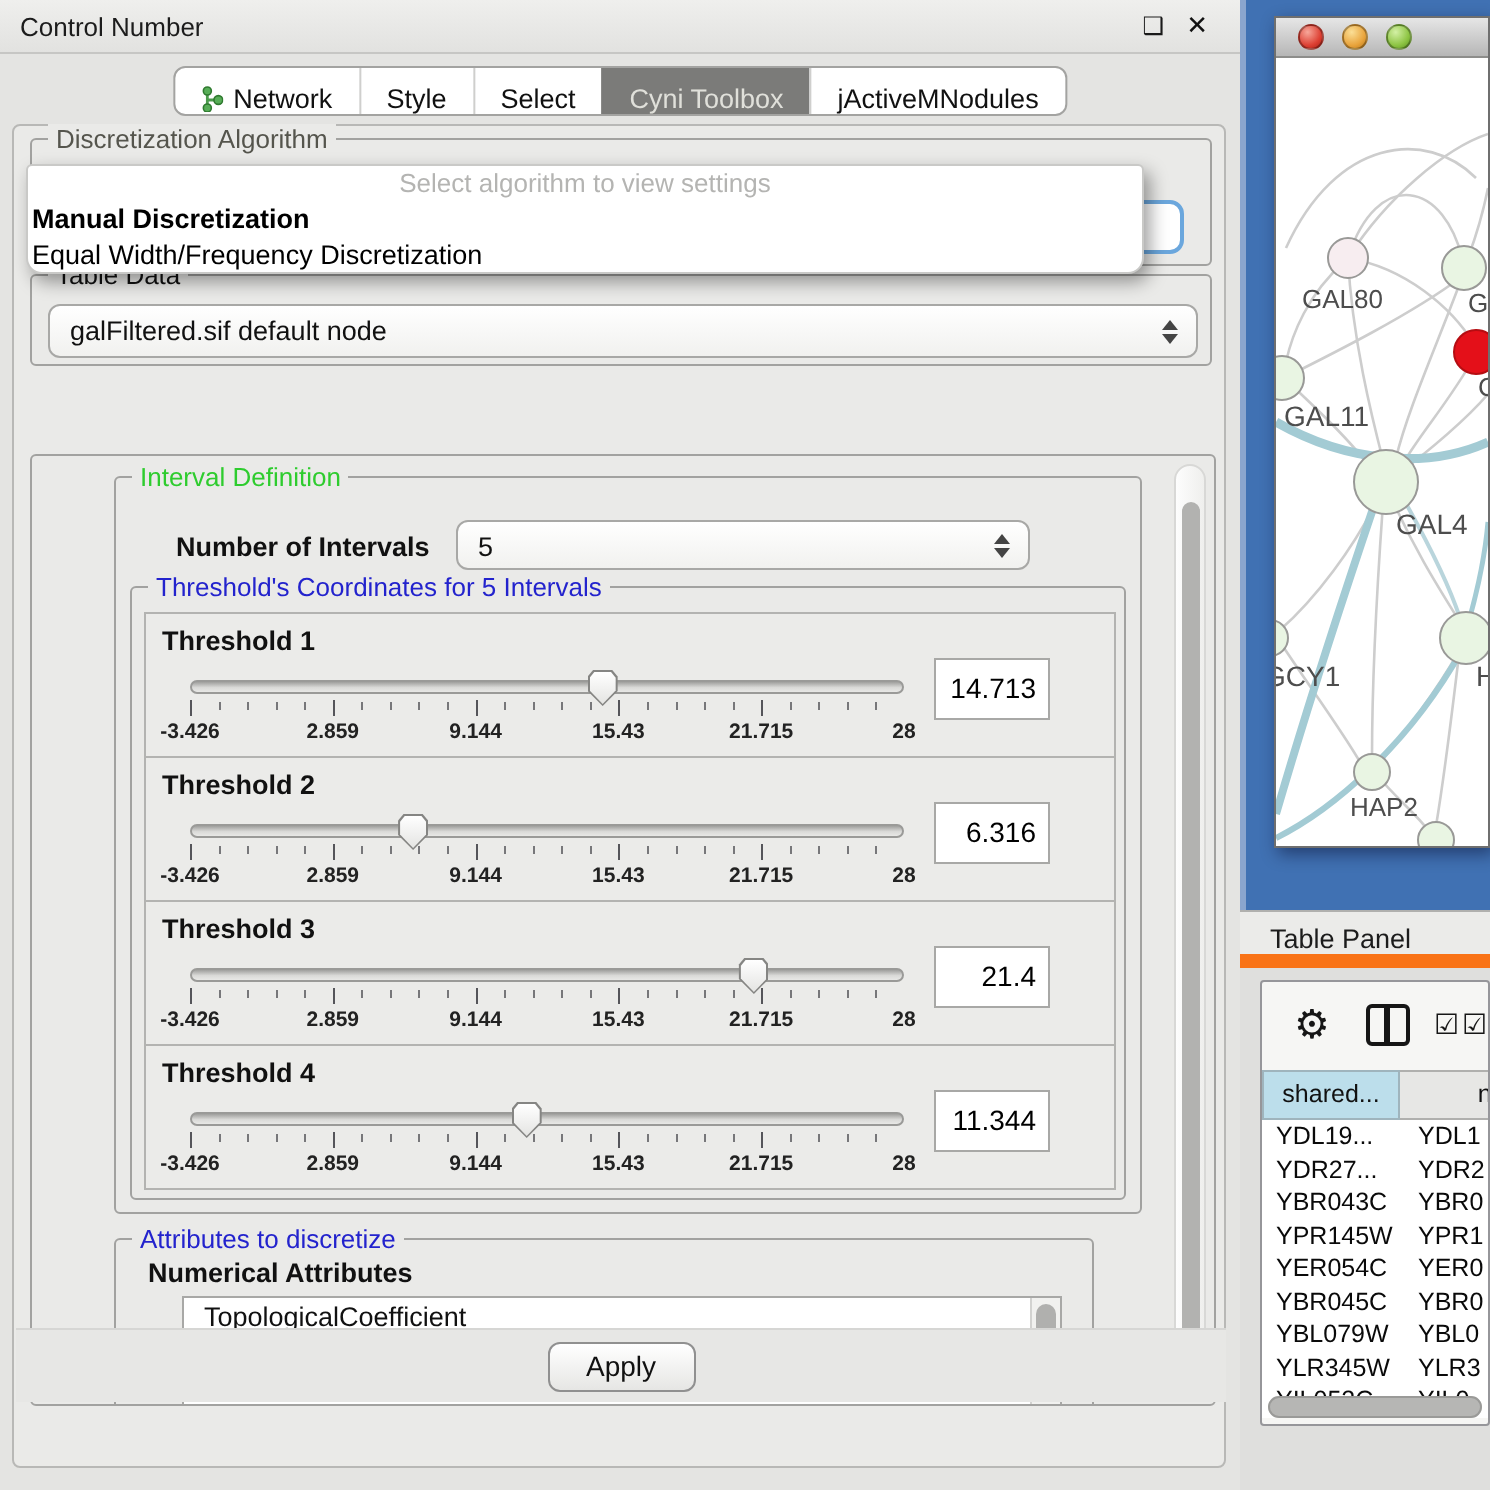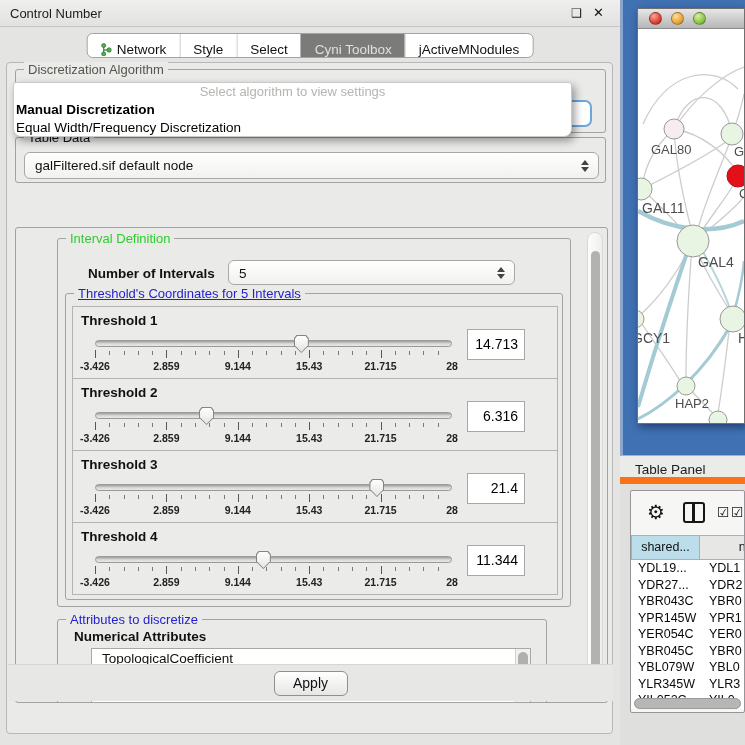--- a/index.html
+++ b/index.html
@@ -63,21 +63,21 @@
     background:linear-gradient(90deg,#fdfdfd,#efefed); border:1px solid #d8d8d6; border-radius:8px; }
   .vscroll-thumb { position:absolute; left:3px; top:18px; width:9px; height:430px;
     background:#b2b2b0; border-radius:5px; }
 
   .interval-group { left:41px; top:10px; width:514px; height:369px; }
   .interval-label { color:#2ecc2e; }
   .noi-label { position:absolute; left:30px; top:27px; font-size:13.5px; font-weight:bold; color:#111; }
   .noi-combo { left:170px; top:21px; width:287px; height:25px; }
 
   .thr-group { left:7px; top:54px; width:498px; height:307px; }
-  .thr-group-label { color:#2323cd;text-decoration:underline; }
+  .thr-group-label { color:#2323cd; }
 
   .thr-panel { position:absolute; left:6px; width:486px; height:73px;
     border:1px solid #b3b3b1; background:#ebebe9; }
   .thr-title { position:absolute; left:8px; top:6px; font-size:13.5px; font-weight:bold; color:#111; }
   .slider-zone { position:absolute; left:22px; top:33px; width:357px; }
   .track { position:relative; height:7px; border:1px solid #9a9a98; border-radius:4px;
     background:linear-gradient(#9f9f9d,#d9d9d7 55%,#e8e8e6); }
   .thumb-outer { position:absolute; top:-6px; width:15px; height:18px; background:#858583;
     clip-path:polygon(18% 0,82% 0,100% 18%,100% 58%,50% 100%,0 58%,0 18%); cursor:default; }
   .thumb-inner { position:absolute; left:1px; top:1px; width:13px; height:16px;

